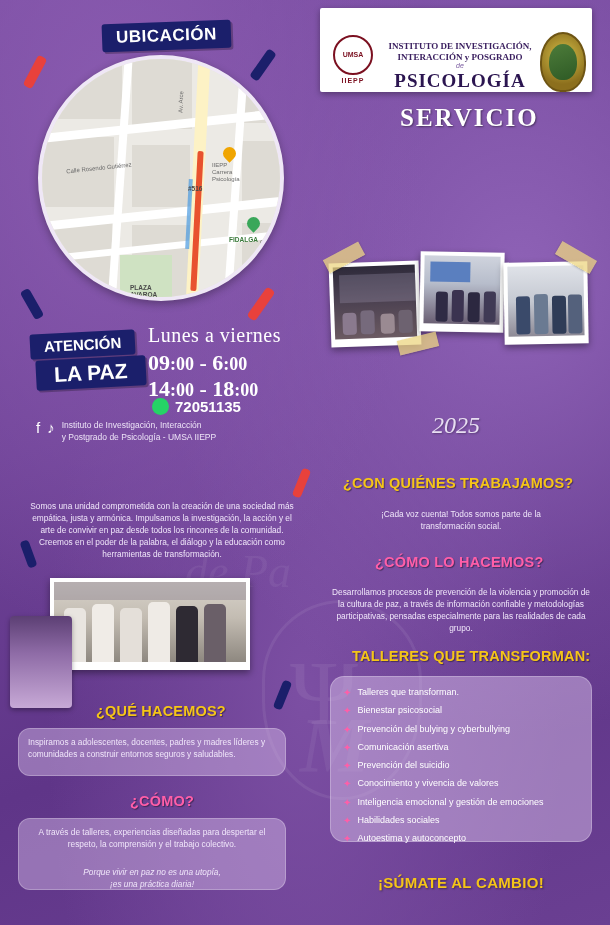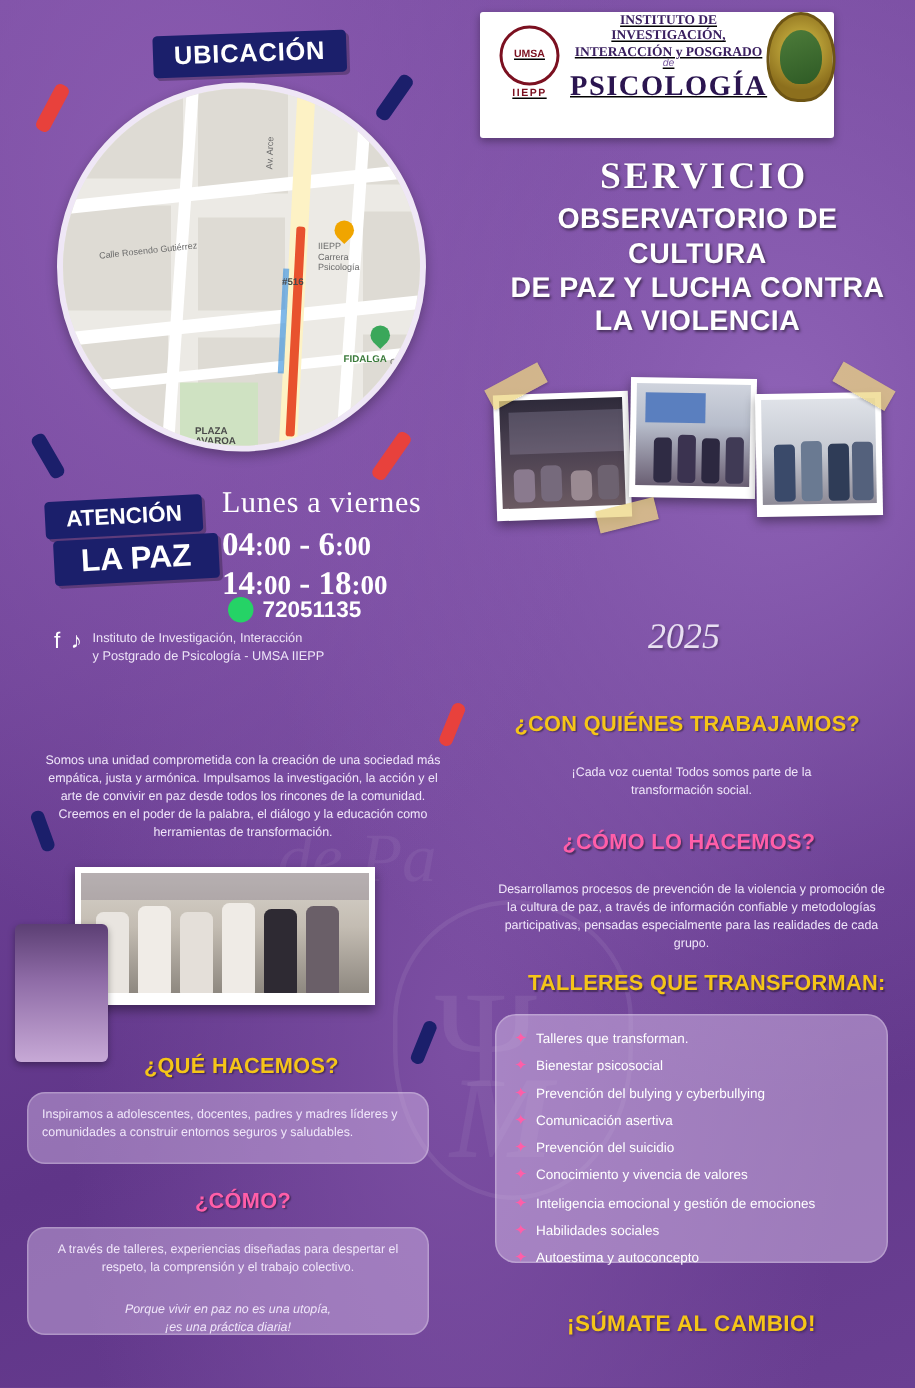--- a/index.html
+++ b/index.html
@@ -112,24 +112,24 @@
   }
   .social-row {
     position: absolute; left: 36px; top: 420px;
     display: flex; align-items: flex-start; gap: 7px;
     color: #ede3f7; font-size: 8.5px; line-height: 1.4;
   }
   .social-glyph { font-size: 15px; color: #fff; line-height: 1; }
 
   
   .inst-card {
-    position: absolute; left: 320px; top: 8px; width: 236px; height: 84px;
+    position: absolute; left: 320px; top: 8px; width: 272px; height: 84px;
     background: #ffffff; border-radius: 2px;
     box-shadow: 0 2px 6px rgba(0,0,0,.35);
-    display: flex; align-items: flex-start; padding: 0 6px; text-decoration: underline;
+    display: flex; align-items: flex-end; padding: 0 6px;
   }
   .inst-logo {
     width: 54px; height: 66px; flex: none;
     display: flex; flex-direction: column; align-items: center; justify-content: center;
   }
   .umsa-ring {
     width: 40px; height: 40px; border-radius: 50%;
     border: 2px solid #7b1020; display: flex; align-items: center; justify-content: center;
     font-size: 7px; color: #7b1020; font-weight: bold;
   }
@@ -284,21 +284,21 @@
     <div class="pin" style="left:205px;top:158px;background:#3aa75a;"></div>
 
   </div>
 
   <div class="atencion">ATENCIÓN</div>
   <div class="lapaz">LA PAZ</div>
 
   <div class="hours-block">
     <div class="hours-title">Lunes a viernes</div>
     <div class="hours-line">
-      <span>04</span><span class="mins">:00</span><span> - </span><span>6</span><span class="mins">:00</span>
+      <span>09</span><span class="mins">:00</span><span> - </span><span>6</span><span class="mins">:00</span>
     </div>
     <div class="hours-line">
       <span>14</span><span class="mins">:00</span><span> - </span><span>18</span><span class="mins">:00</span>
     </div>
   </div>
 
   <div class="phone-row">
     <span class="wa-icon"></span>
     <span>72051135</span>
   </div>
@@ -324,25 +324,20 @@
       <div class="inst-line2">INTERACCIÓN y POSGRADO</div>
       <div class="inst-de">de</div>
       <div class="inst-psico">PSICOLOGÍA</div>
     </div>
     <div class="inst-shield">
       <div class="inst-shield-inner"></div>
     </div>
   </div>
 
   <div class="servicio">SERVICIO</div>
-  <div class="obs-title">
-    <div>OBSERVATORIO DE CULTURA</div>
-    <div>DE PAZ Y LUCHA CONTRA</div>
-    <div>LA VIOLENCIA</div>
-  </div>
 
   <div class="photo-frame" style="left:330px;top:262px;width:90px;height:84px;transform:rotate(-2deg);">
     <div class="photo-inner" style="background:linear-gradient(180deg,#2e2a3a 0%,#4a4050 45%,#6b5a62 100%);">
       <div style="position:absolute;left:8px;top:46px;width:14px;height:22px;background:#8a7a8e;border-radius:4px;"></div>
       <div style="position:absolute;left:26px;top:44px;width:14px;height:24px;background:#766a7c;border-radius:4px;"></div>
       <div style="position:absolute;left:46px;top:48px;width:14px;height:20px;background:#9a8a92;border-radius:4px;"></div>
       <div style="position:absolute;left:64px;top:45px;width:14px;height:23px;background:#6d6270;border-radius:4px;"></div>
       <div style="position:absolute;left:6px;top:8px;width:78px;height:28px;background:rgba(180,170,200,.25);"></div>
     </div>
   </div>

